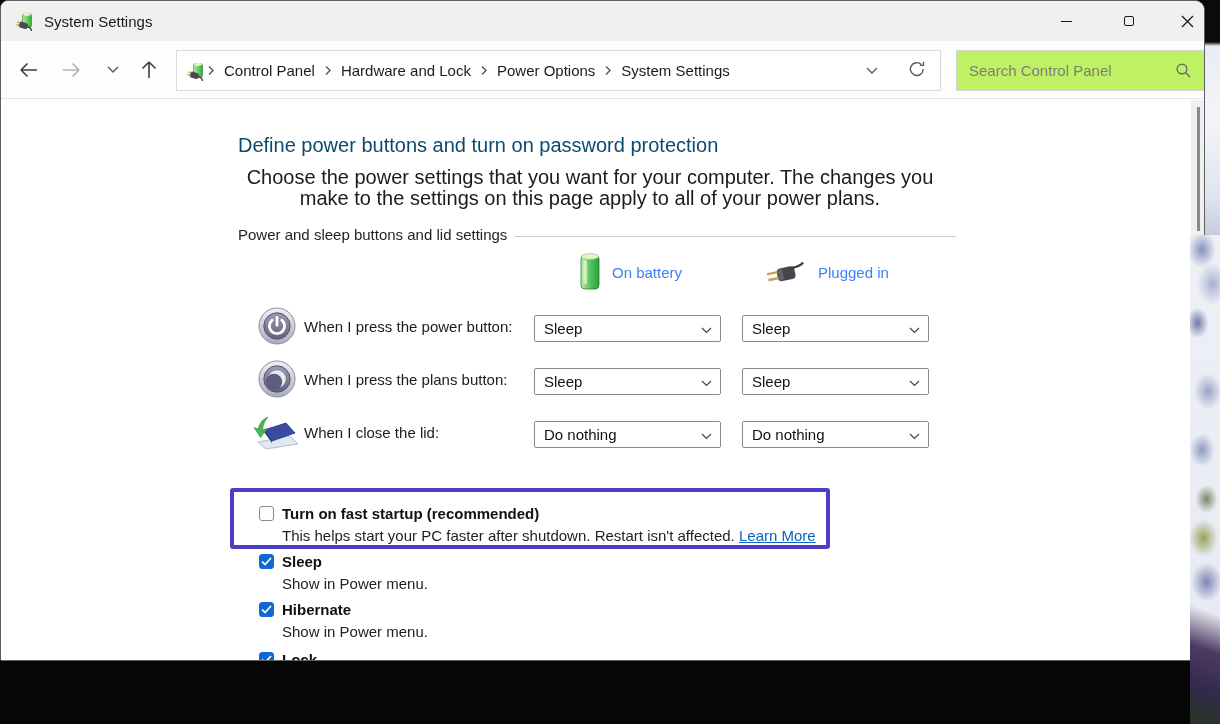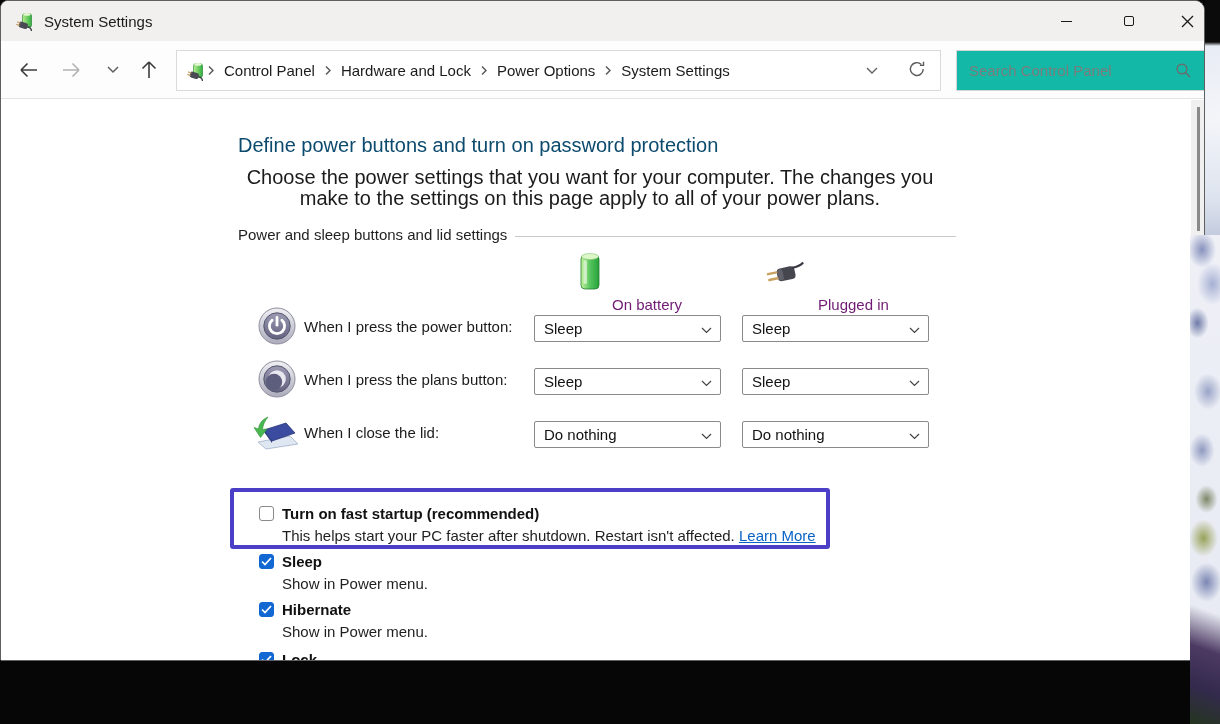--- a/index.html
+++ b/index.html
@@ -14,32 +14,32 @@
   .minglyph { width:11px; border-top:1.4px solid #1a1a1a; }
   .maxglyph { width:10px; height:10px; border:1.3px solid #1a1a1a; border-radius:2px; }
   
   .navbar { position:absolute; top:40px; left:0; width:1205px; height:58px; background:#fdfdfd; border-bottom:1px solid #e4e4e4; }
   .navbtn { position:absolute; top:13px; width:32px; height:32px; display:flex; align-items:center; justify-content:center; }
   .nav-back{ left:12px; } .nav-fwd{ left:54px; } .nav-chev{ left:96px; } .nav-up{ left:132px; }
   .crumbbox { position:absolute; left:175px; top:9px; width:765px; height:41px; background:#fff; border:1px solid #dadada; display:flex; align-items:center; padding:0 14px 0 10px; }
   .crumb { font-size:15px; color:#1b1b1b; padding:0 9px; white-space:nowrap; }
   .crumb-sep { display:flex; align-items:center; }
   .crumb-right { margin-left:auto; display:flex; align-items:center; gap:28px; }
-  .searchbox { position:absolute; left:955px; top:9px; width:249px; height:41px; background:#14b8a6; border:1px solid #d6d6d6; display:flex; align-items:center; padding:0 12px; }
+  .searchbox { position:absolute; left:955px; top:9px; width:249px; height:41px; background:#bef264; border:1px solid #d6d6d6; display:flex; align-items:center; padding:0 12px; }
   .searchbox input { border:none; outline:none; flex:1; font-size:15px; color:#444; font-family:"Liberation Sans",sans-serif; background:transparent; }
   .searchbox input::placeholder { color:#7c7c7c; }
   
   .content { position:absolute; top:99px; left:0; width:1190px; height:564px; background:#fff; overflow:hidden; }
   .page-heading { position:absolute; left:237px; top:34px; font-size:20px; color:#0c4a6e; }
   .intro { position:absolute; left:237px; top:67px; width:704px; font-size:20px; line-height:21px; color:#1b1b1b;text-align:center; }
   .grouphdr { position:absolute; left:237px; display:flex; align-items:center; width:718px; }
   .grouphdr .gh-text { font-size:15px; color:#1f1f1f; white-space:nowrap; }
   .grouphdr .gh-line { flex:1; border-top:1px solid #c9c9c9; margin-left:8px; margin-top:4px; }
   .gh-1 { top:126px; } .gh-2 { top:370px; }
-  .colhead { position:absolute; font-size:15px; color:#701a75;margin-top:32px; }
+  .colhead { position:absolute; font-size:15px; color:#3b82f6; }
   .rowlabel { position:absolute; left:303px; font-size:15px; color:#1b1b1b; }
   .combo { position:absolute; width:187px; height:27px; background:#fff; border:1px solid #8a8a8a; border-radius:2px;
            display:flex; align-items:center; padding:0 8px 0 9px; font-size:15px; color:#111; }
   .combo .chev { margin-left:auto; }
   .cb { position:absolute; width:15px; height:15px; border:1px solid #8a8a8a; border-radius:3px; background:#fff; }
   .cb.checked { background:#1268d3; border-color:#1268d3; display:flex; align-items:center; justify-content:center; }
   .cb-label { position:absolute; font-size:15px; font-weight:bold; color:#111; }
   .cb-desc { position:absolute; left:281px; font-size:15px; color:#1f1f1f; }
   .link { color:#0a62c5; text-decoration:underline; cursor:pointer; }
   .hibox { position:absolute; border:4px solid #4b3ec7; border-radius:3px; z-index:5; }

